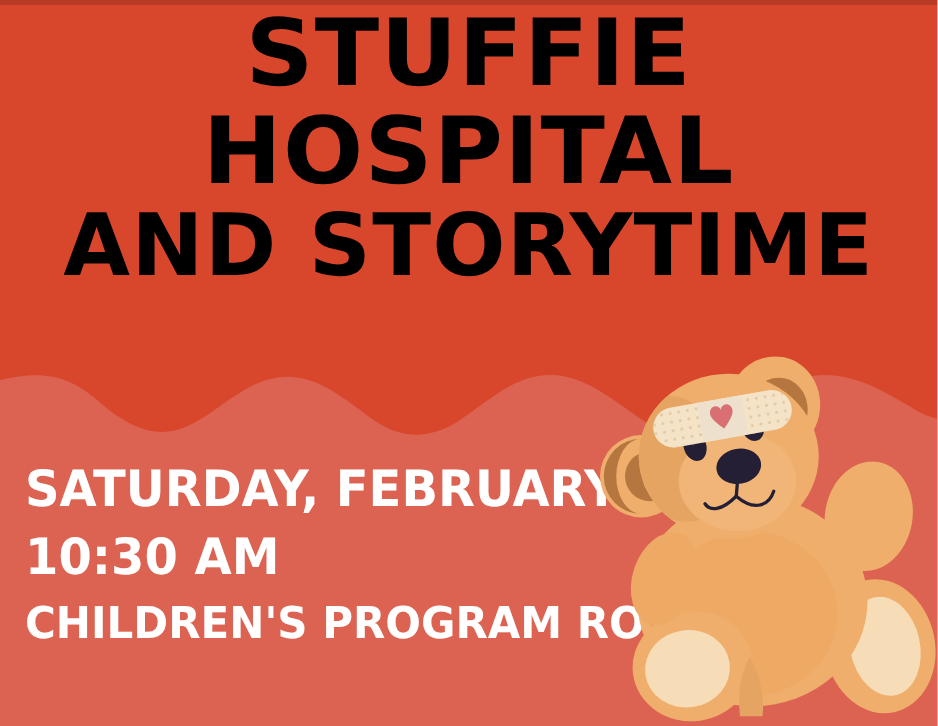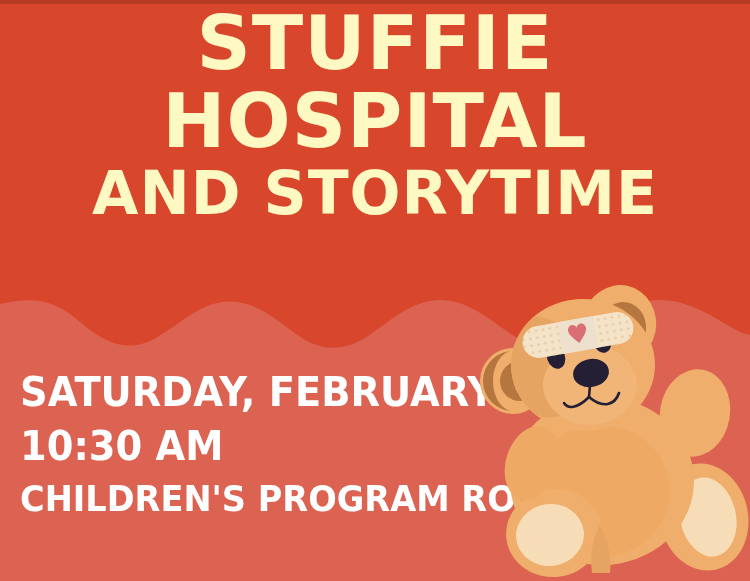--- a/index.html
+++ b/index.html
@@ -32,34 +32,34 @@
     width: 750px; height: 581px;
     z-index: 1;
   }
   .title-block {
     position: absolute;
     left: 0;
     top: 8px;
     width: 750px;
     z-index: 3;
     text-align: center;
-    color: #fef9c3;
+    color: #000000;
   }
   .title-line {
     display: block;
     font-family: "DejaVu Sans", sans-serif;
     font-weight: bold;
     letter-spacing: 1px;
     text-transform: uppercase;
     line-height: 0.97;
     white-space: nowrap;
   }
   .title-line.l1 { font-size: 74px; transform: scaleX(1.02); }
   .title-line.l2 { font-size: 74px; margin-top: 6px; transform: scaleX(1.02); }
-  .title-line.l3 { font-size: 60px; margin-top: 6px; transform: scaleX(1.0); }
+  .title-line.l3 { font-size: 69px; margin-top: 6px; transform: scaleX(1.0); }
 
   .details-block {
     position: absolute;
     left: 20px;
     top: 372px;
     z-index: 4;
     color: #ffffff;
   }
   .detail-line {
     display: block;

